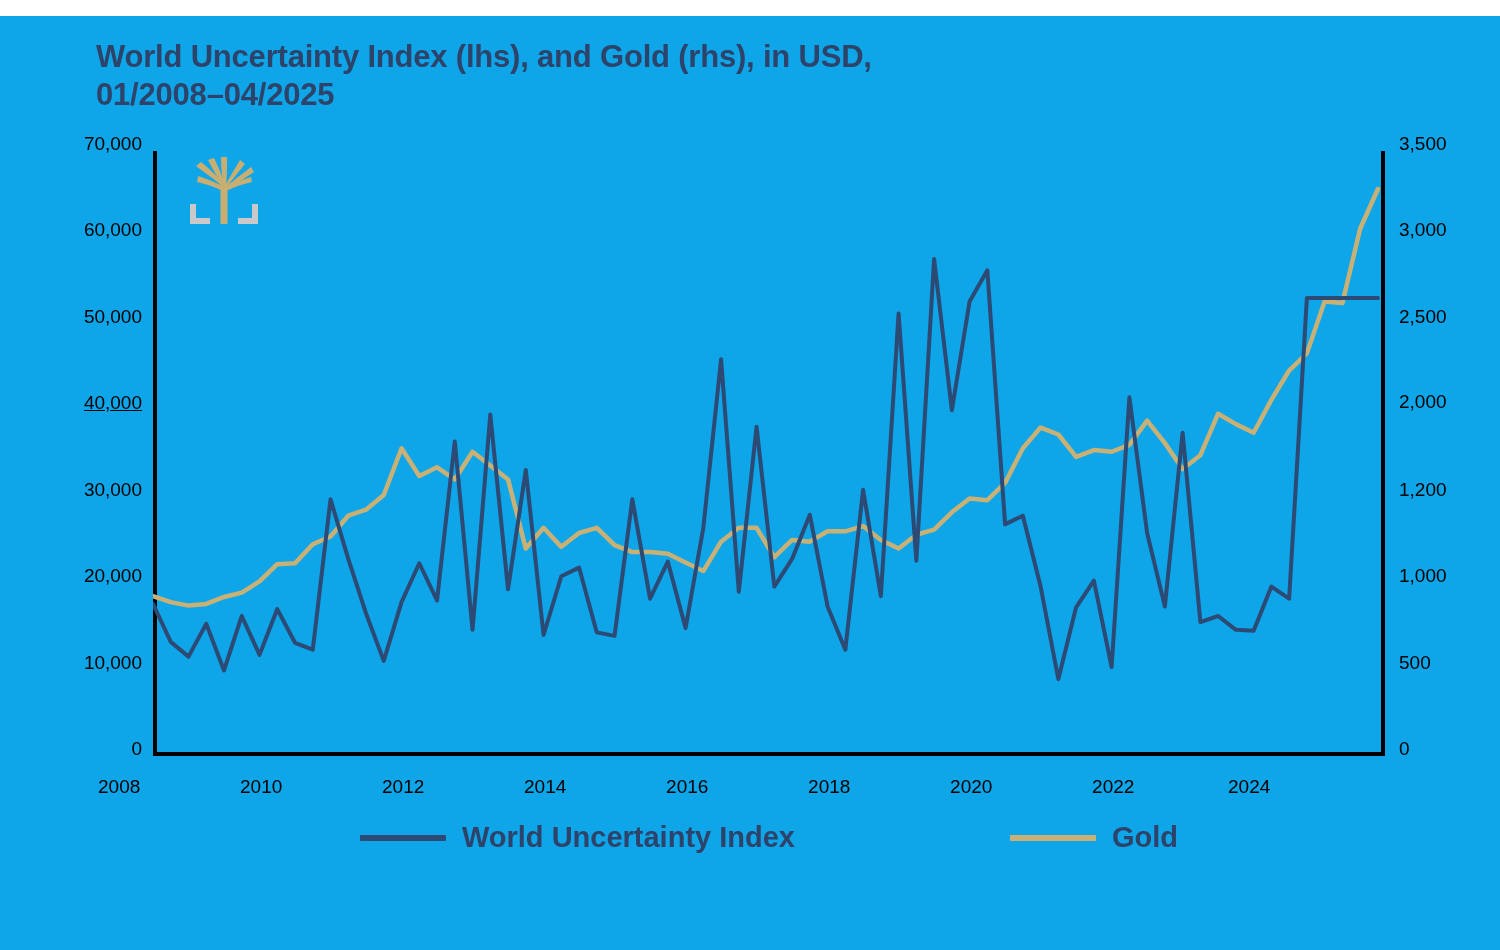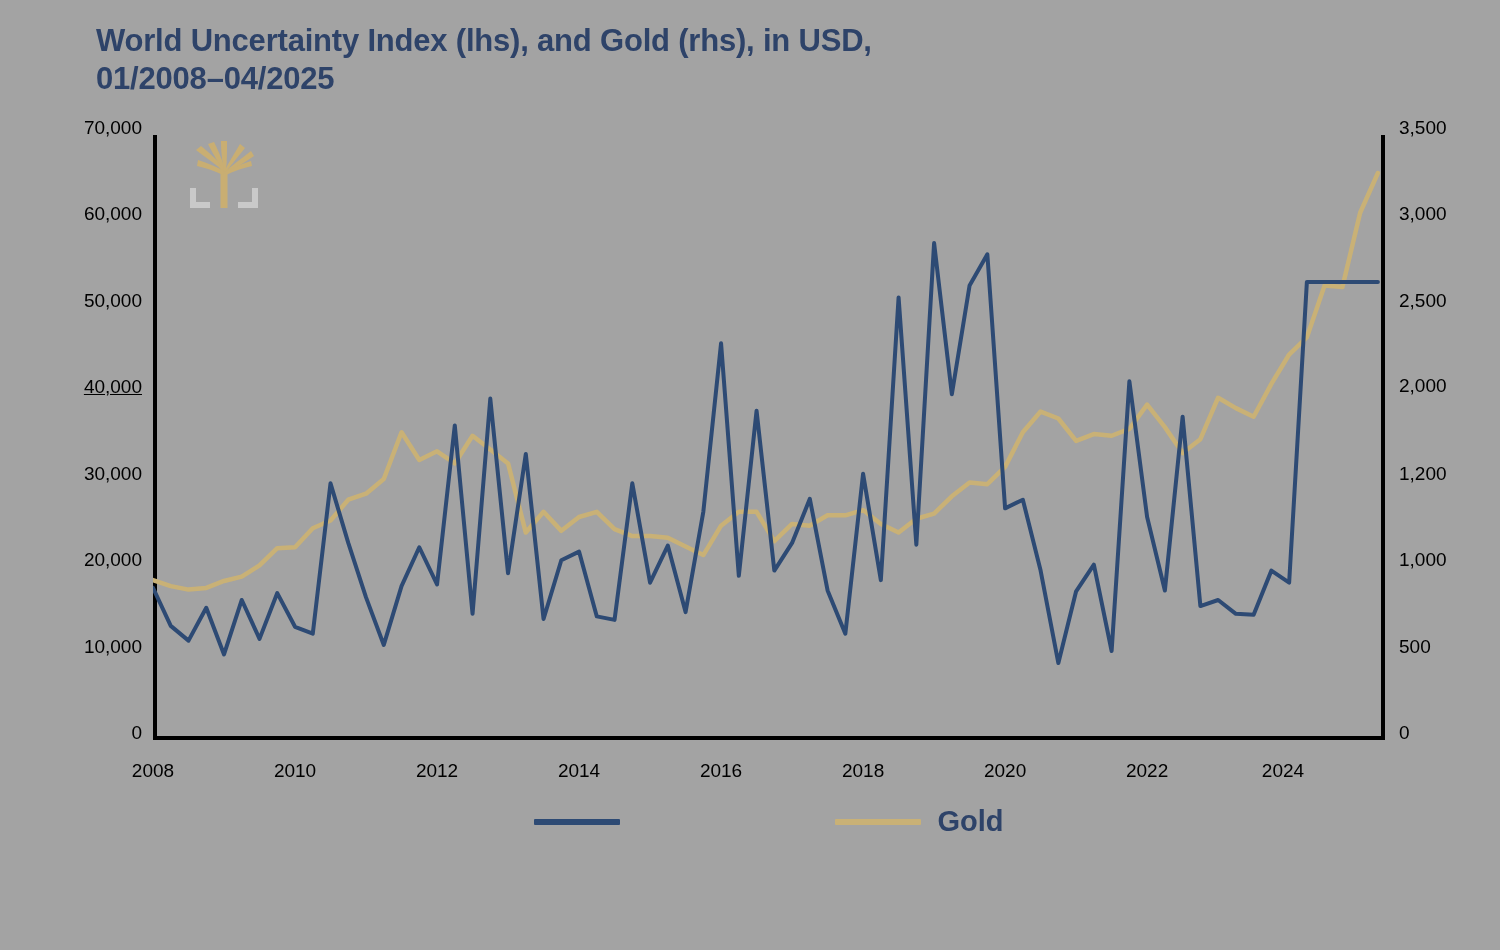--- a/index.html
+++ b/index.html
@@ -12,21 +12,22 @@
     width: 1500px;
     height: 950px;
     font-family: "Liberation Sans", sans-serif;
     position: relative;
     overflow: hidden;
   }
 
   #page {
     position: absolute;
     inset: 0;
-    background: #a3a3a3;
+    background: #0ea5e9;
+    margin-top: 16px;
   }
 
   
   #chart-title {
     position: absolute;
     left: 96px;
     top: 22px;
     width: 1180px;
     color: #2e4369;
     font-size: 31px;
@@ -49,21 +50,21 @@
   
   .axis-label {
     position: absolute;
     color: #000000;
     font-size: 19px;
     font-weight: normal;
     white-space: nowrap;
   }
   .y-left-label  { text-align: right; right: 1358px; }
   .y-right-label { text-align: left;  left: 1399px; }
-  .x-label       { text-align: center; }
+  .x-label       { text-align: left; }
 
   
   #logo-block {
     position: absolute;
     left: 186px;
     top: 138px;
     display: flex;
     align-items: center;
     gap: 22px;
   }
@@ -204,20 +205,21 @@
             <path d="M4 50 L4 70 L24 70 L24 64 L10 64 L10 50 Z" fill="#c9c9c9"></path>
             <path d="M72 50 L72 70 L52 70 L52 64 L66 64 L66 50 Z" fill="#c9c9c9"></path>
           </g>
       </svg>
     </span>
   </div>
 
   <div id="legend">
     <div class="legend-item">
       <span class="legend-swatch" style="background: rgb(45, 74, 116);"></span>
+      <span class="legend-text">World Uncertainty Index</span>
     </div>
     <div class="legend-item">
       <span class="legend-swatch" style="background: rgb(201, 177, 118);"></span>
       <span class="legend-text">Gold</span>
     </div>
   </div>
 
 
 </div>
 

